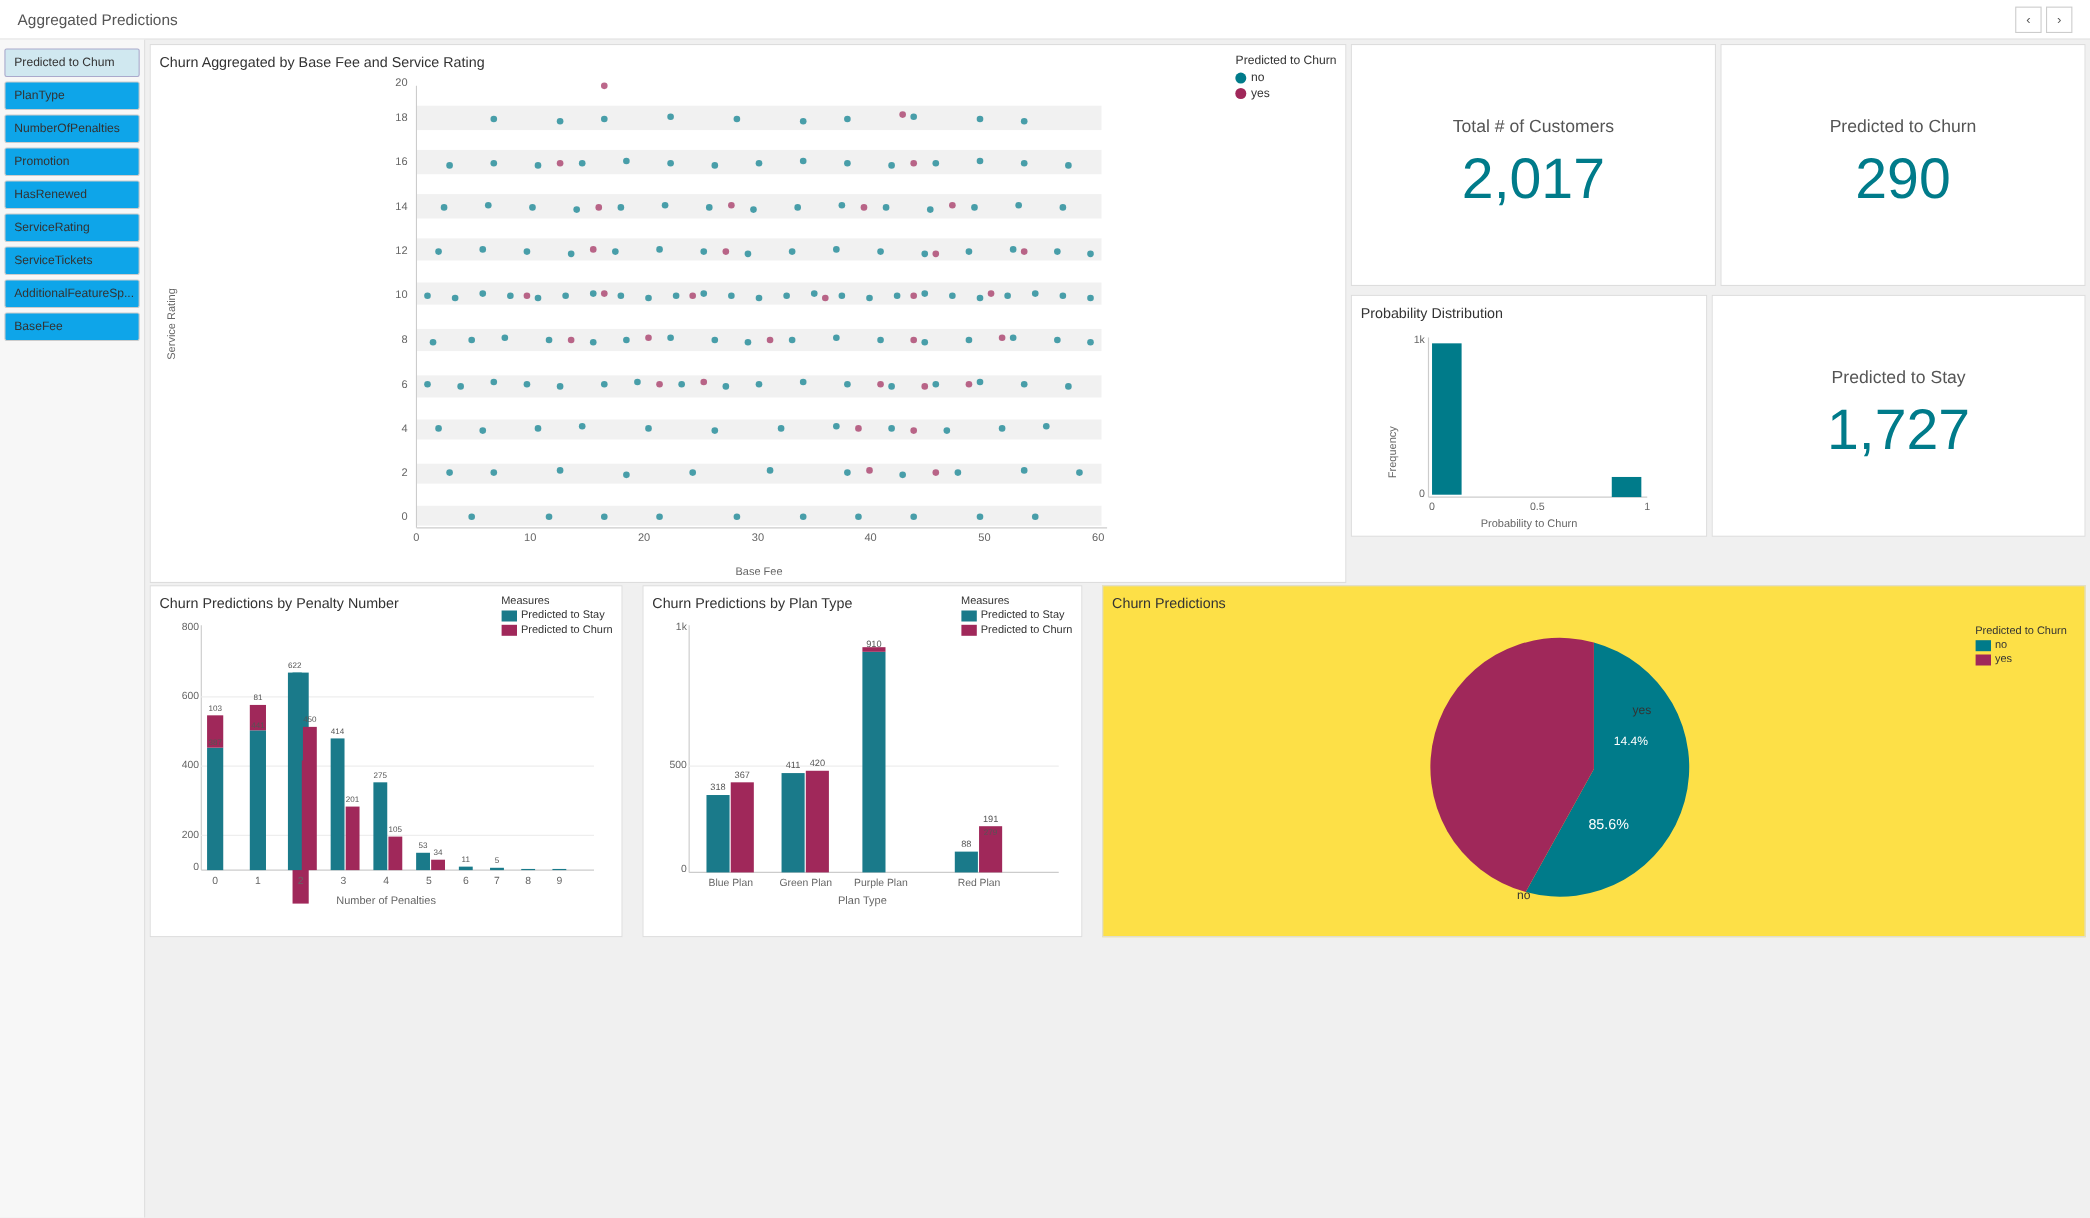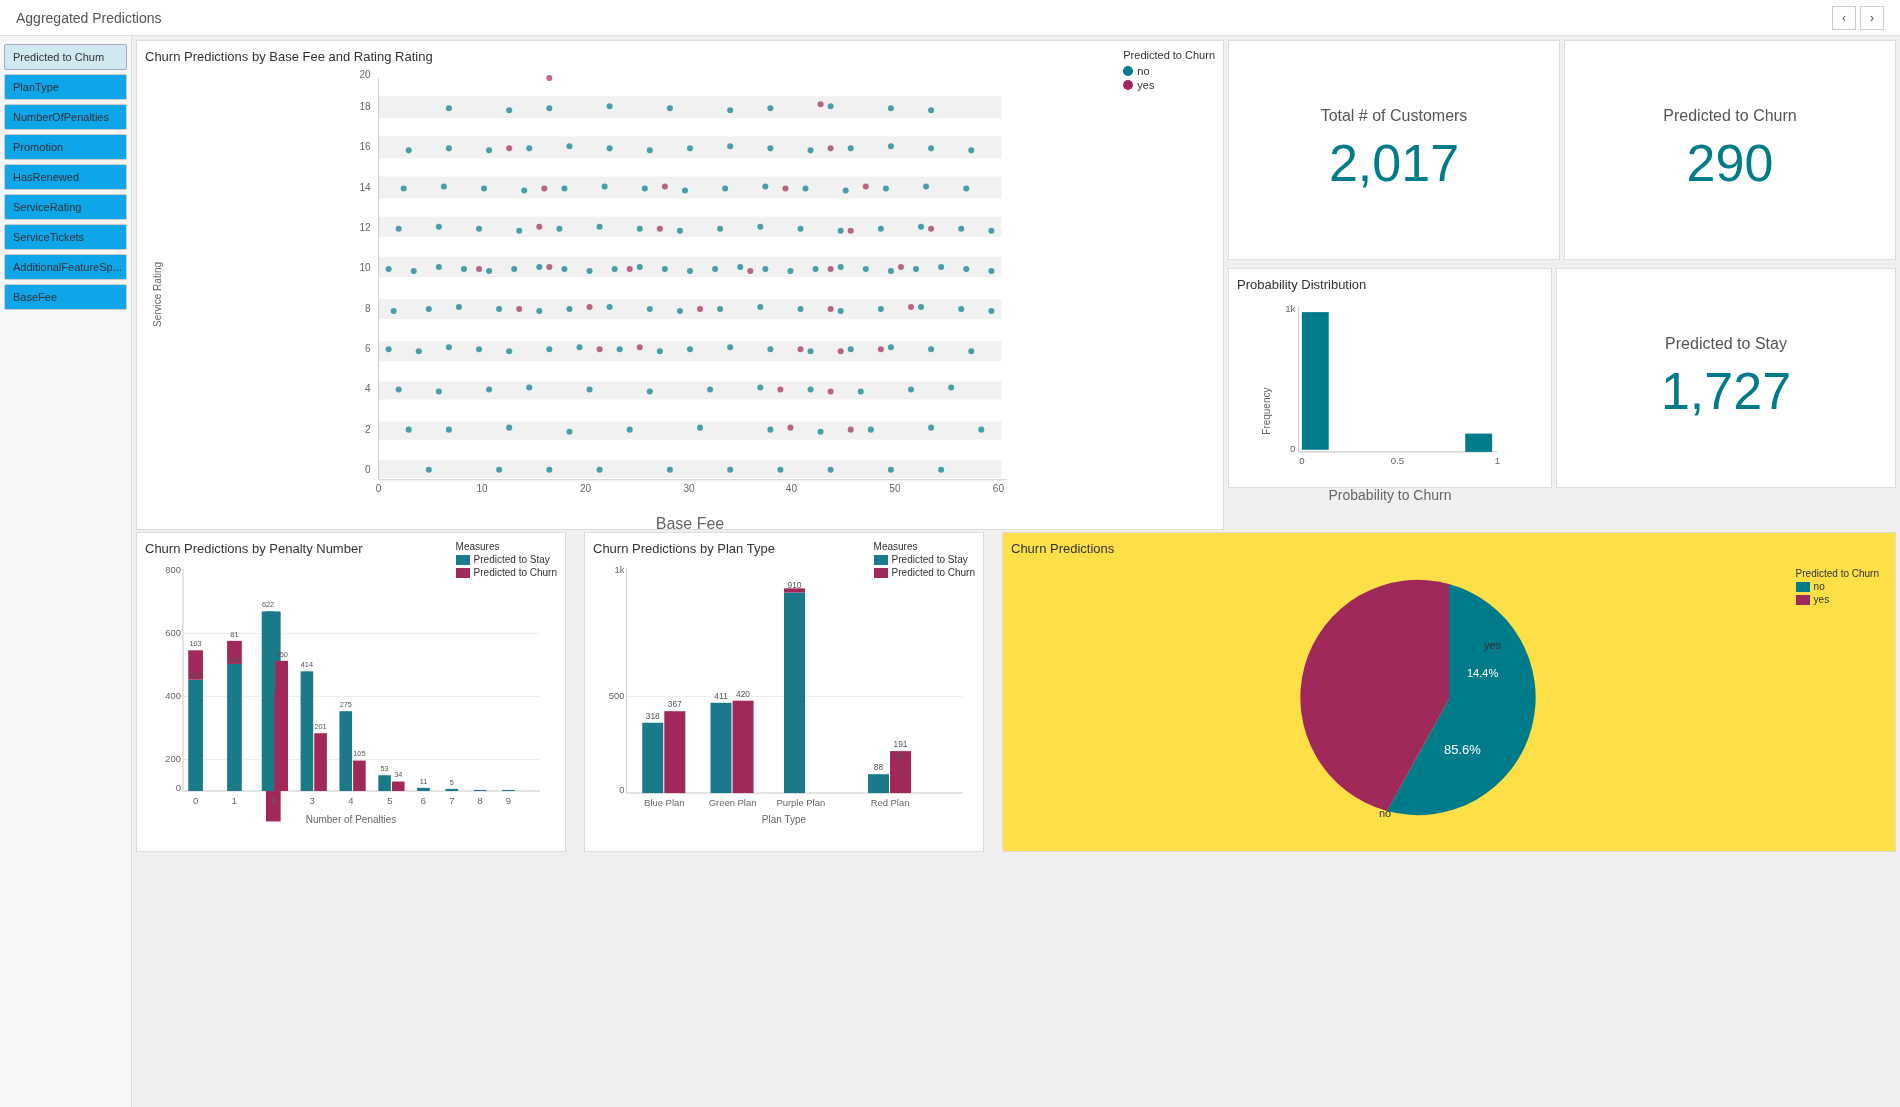--- a/index.html
+++ b/index.html
@@ -81,21 +81,21 @@
     <div class="sidebar-item">ServiceTickets</div>
     <div class="sidebar-item">AdditionalFeatureSp...</div>
     <div class="sidebar-item">BaseFee</div>
   </div>
 
   <div class="content">
 
     <div class="top-row">
 
       <div class="scatter-panel">
-        <div class="panel-title">Churn Predictions by Base Fee and Rating Rating</div>
+        <div class="panel-title">Churn Aggregated by Base Fee and Service Rating</div>
         <div style="position:relative; height: calc(100% - 30px);">
           <span class="axis-label-y" style="transform-origin: left center; position:absolute; left:12px; top:50%; transform: rotate(-90deg) translateX(-50%); font-size:10px; color:#666;">Service Rating</span>
           <svg id="scatter-svg" width="100%" height="100%" viewBox="0 0 680 440" style="margin-left:20px; width: calc(100% - 20px);">
 
             <rect x="30" y="390" width="620" height="18" fill="#e8e8e8" opacity="0.6"></rect>
             <rect x="30" y="352" width="620" height="18" fill="#e8e8e8" opacity="0.6"></rect>
             <rect x="30" y="312" width="620" height="18" fill="#e8e8e8" opacity="0.6"></rect>
             <rect x="30" y="272" width="620" height="20" fill="#e8e8e8" opacity="0.6"></rect>
             <rect x="30" y="230" width="620" height="20" fill="#e8e8e8" opacity="0.6"></rect>
             <rect x="30" y="188" width="620" height="20" fill="#e8e8e8" opacity="0.6"></rect>
@@ -312,21 +312,21 @@
             <circle cx="480" cy="38" r="3" fill="#007b8a" opacity="0.7"></circle>
             <circle cx="540" cy="40" r="3" fill="#007b8a" opacity="0.7"></circle>
             <circle cx="580" cy="42" r="3" fill="#007b8a" opacity="0.7"></circle>
             <circle cx="470" cy="36" r="3" fill="#a0285a" opacity="0.7"></circle>
 
             <circle cx="200" cy="10" r="3" fill="#a0285a" opacity="0.7"></circle>
 
             <line x1="30" y1="410" x2="655" y2="410" stroke="#ccc" stroke-width="1"></line>
             <line x1="30" y1="10" x2="30" y2="410" stroke="#ccc" stroke-width="1"></line>
           </svg>
-          <div class="axis-label-x" style="text-align:center; font-size:16px; color:#666; margin-left:20px;">Base Fee</div>
+          <div class="axis-label-x" style="text-align:center; font-size:10px; color:#666; margin-left:20px;">Base Fee</div>
         </div>
 
         <div class="legend">
           <div style="font-size:11px; color:#333; margin-bottom:4px;">Predicted to Churn</div>
           <div class="legend-item">
             <div class="legend-dot" style="background:#007b8a;"></div>
             <span>no</span>
           </div>
           <div class="legend-item">
             <div class="legend-dot" style="background:#a0285a;"></div>
@@ -359,21 +359,21 @@
                 <line x1="25" y1="10" x2="25" y2="145" stroke="#ccc" stroke-width="1"></line>
                 <line x1="25" y1="145" x2="210" y2="145" stroke="#ccc" stroke-width="1"></line>
 
                 <rect x="28" y="15" width="25" height="128" fill="#007b8a"></rect>
                 <rect x="180" y="128" width="25" height="17" fill="#007b8a"></rect>
 
                 <text x="28" y="156" font-size="9" text-anchor="middle" fill="#666">0</text>
                 <text x="117" y="156" font-size="9" text-anchor="middle" fill="#666">0.5</text>
                 <text x="210" y="156" font-size="9" text-anchor="middle" fill="#666">1</text>
               </svg>
-              <div style="text-align:center; font-size:14px; color:#666;margin-top:16px;">Probability to Churn</div>
+              <div style="text-align:center; font-size:10px; color:#666;">Probability to Churn</div>
               <span style="position:absolute; left:6px; top:50%; transform:rotate(-90deg) translateX(-50%); font-size:10px; color:#666; white-space:nowrap;">Frequency</span>
             </div>
           </div>
           <div class="stay-panel">
             <div class="stat-label">Predicted to Stay</div>
             <div class="stat-value">1,727</div>
           </div>
         </div>
       </div>
     </div>

